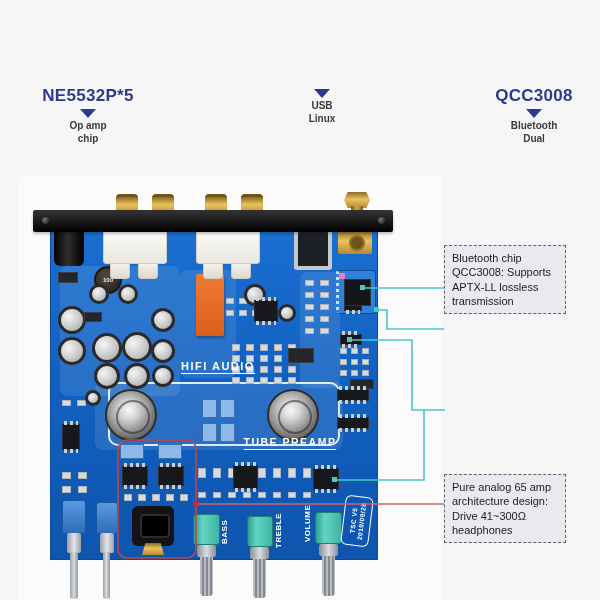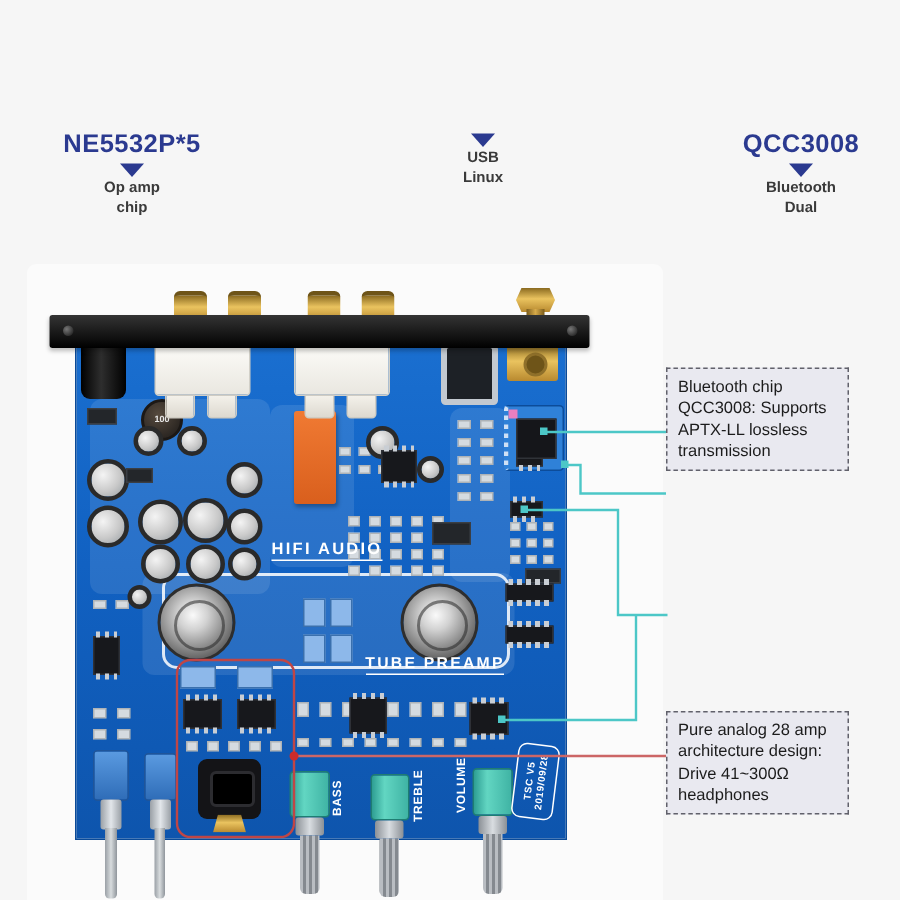--- a/index.html
+++ b/index.html
@@ -321,16 +321,16 @@
     <rect x="118" y="392" width="78" height="118" rx="9" fill="none" stroke="#bf4646" stroke-width="1.6"></rect>
     <path d="M196 456 H445" fill="none" stroke="#c66" stroke-width="1.6"></path>
     <circle cx="196" cy="456" r="3" fill="#cc2b2b"></circle>
   </svg>
 
   <div class="callout" style="top:197px">
     <span class="t">Bluetooth chip QCC3008:</span>
     <span>Supports APTX-LL lossless transmission</span>
   </div>
   <div class="callout" style="top:426px">
-    <span class="t">Pure analog 28 amp architecture design:</span>
+    <span class="t">Pure analog 65 amp architecture design:</span>
     <span>Drive 41~300Ω headphones</span>
   </div>
 </div>
 
 </body></html>

